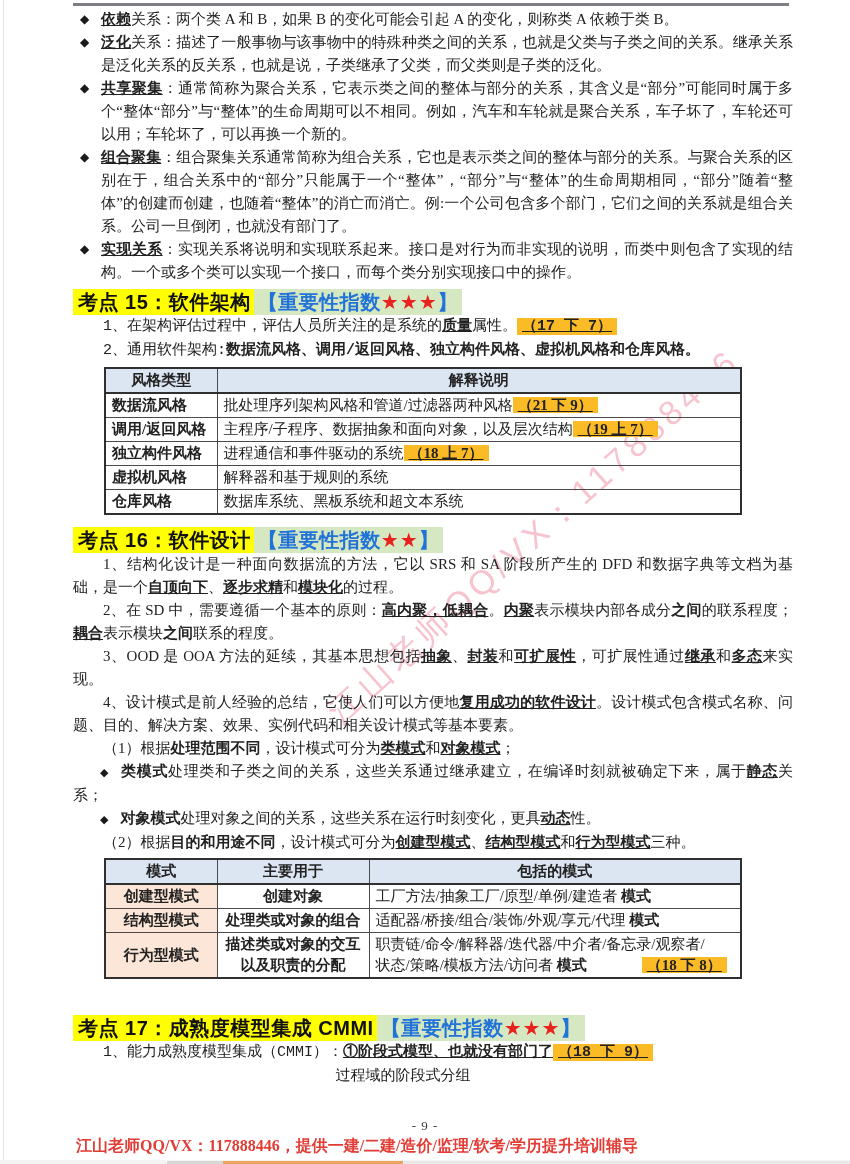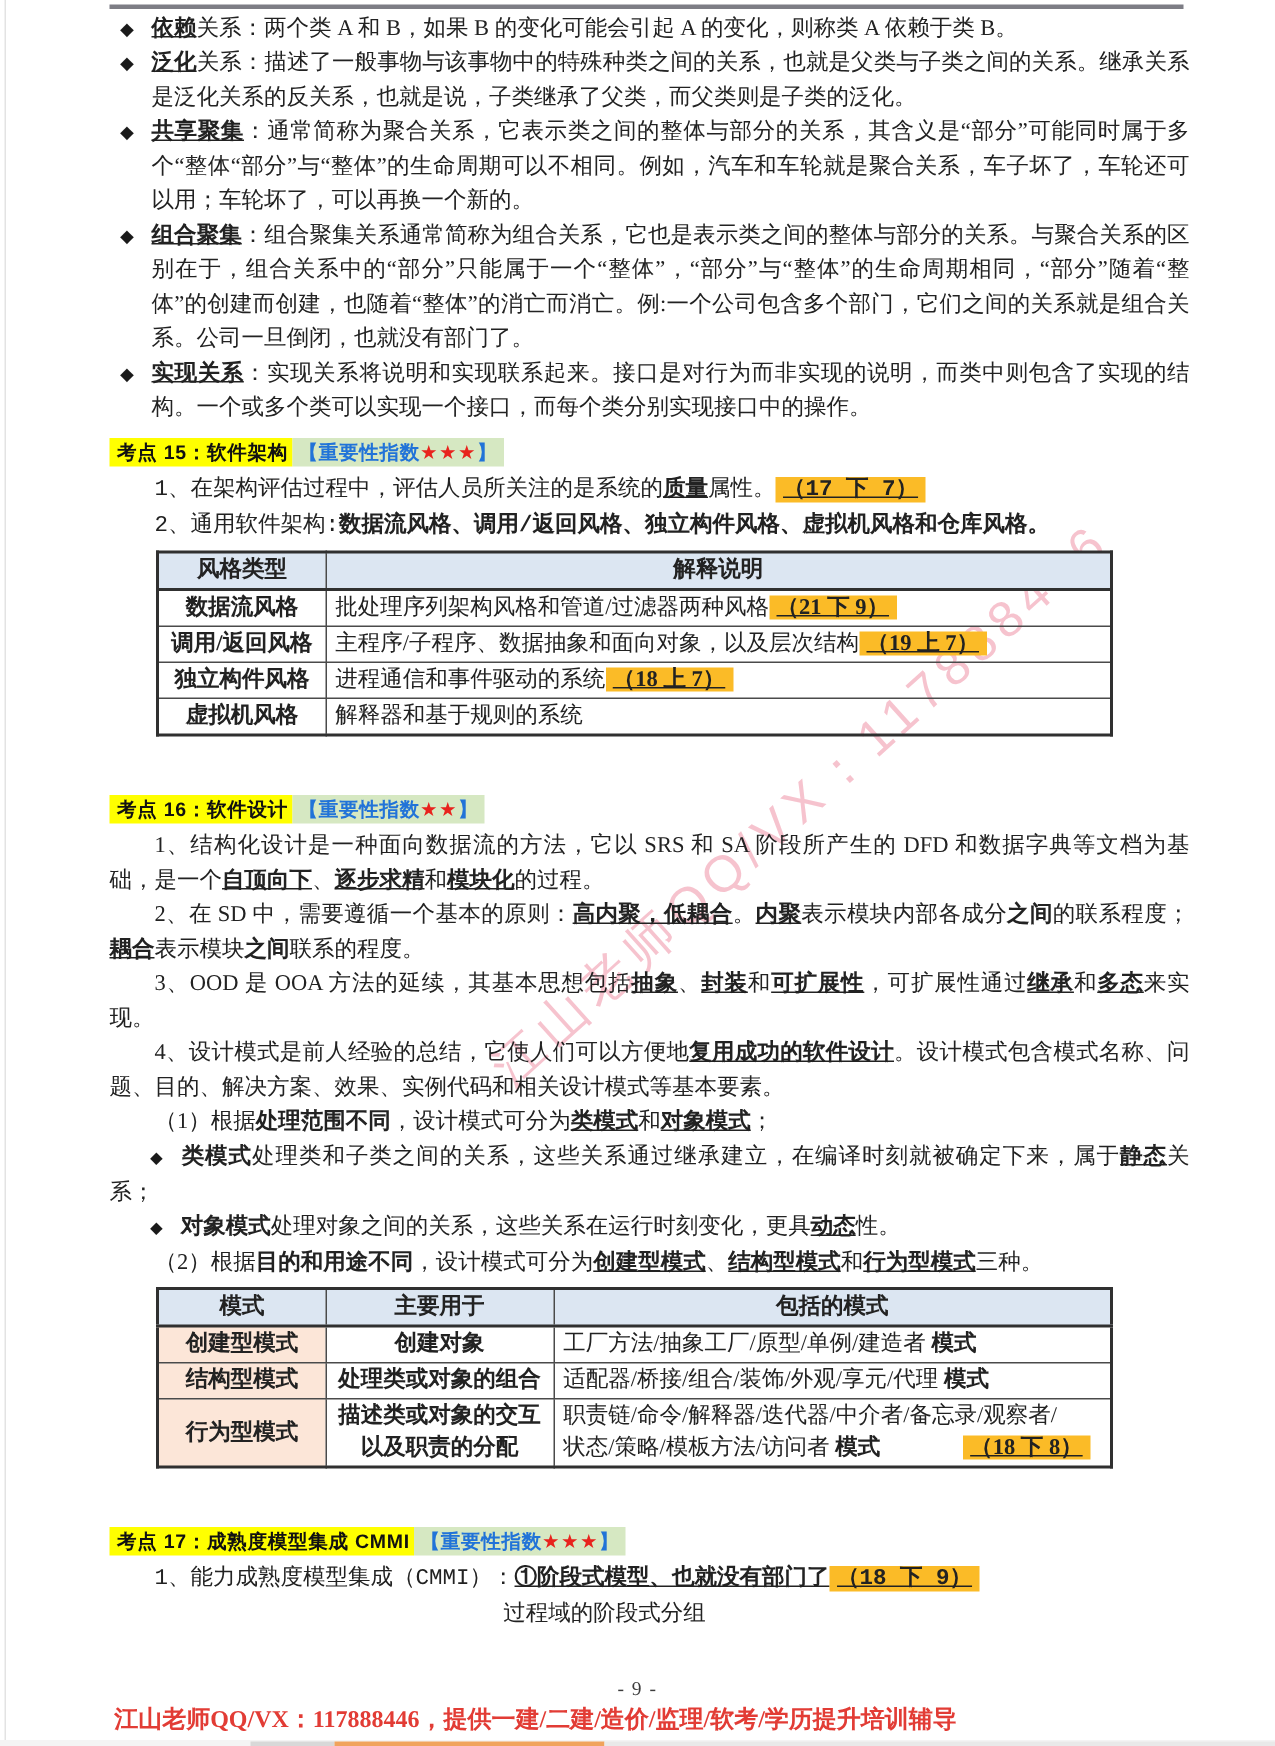--- a/index.html
+++ b/index.html
@@ -21,31 +21,31 @@
   .hang{display:flex;text-align:justify;}
   .dia{width:21px;margin-left:7px;font-size:12px;flex-shrink:0;color:#1a1a1a;}
   .htext{flex:1;}
   .ind{text-indent:2em;}
   .center{text-align:center;width:600px;margin-left:30px;}
   .dia2{font-size:11px;margin:0 12px 0 27px;color:#1a1a1a;}
   .b{font-weight:bold;}
   .bu{font-weight:bold;text-decoration:underline;}
   .hl{background:#fbbb27;font-weight:bold;text-decoration:underline;padding:0 5px;white-space:nowrap;}
   .sp{display:inline-block;width:55px;}
-  .kaodian{font-family:"Liberation Sans","DejaVu Sans",sans-serif;font-weight:bold;font-size:13px;line-height:26px;letter-spacing:.5px;white-space:nowrap;}
+  .kaodian{font-family:"Liberation Sans","DejaVu Sans",sans-serif;font-weight:bold;font-size:20px;line-height:26px;letter-spacing:.5px;white-space:nowrap;}
   .hl-yellow{background:#ffff00;padding:2px 3px 2px 5px;color:#111;}
   .hl-green{background:#d6e8c2;padding:2px 4px;}
   .imp{color:#2173d8;}
   .star{color:#e8231d;letter-spacing:1px;}
   .tbl{border-collapse:collapse;width:638px;margin:4px 0 0 31px;font-size:15px;table-layout:fixed;}
   .tbl th,.tbl td{border:1px solid #4a4a4a;padding:1px 6px;line-height:21px;}
   .tbl{border:2px solid #303030;}
   .tbl thead th{background:#dce6f2;font-weight:bold;text-align:center;border-bottom:2px solid #303030;}
   .t1 col.w1{width:112px;}
-  .t1 td:first-child{text-align:center;font-weight:bold;}
+  .t1 td:first-child{text-align:left;font-weight:bold;}
   .t2 col.w1{width:112px;}
   .t2 col.w2{width:152px;}
   .t2 td:first-child{background:#fce6d8;text-align:center;font-weight:bold;}
   .t2 td:nth-child(2){text-align:center;font-weight:bold;margin-top:11px;}
   .watermark{
     position:absolute;left:318px;top:700px;transform:rotate(-42deg);transform-origin:0 0;
     font-size:34px;letter-spacing:5px;color:rgba(238,146,165,0.55);white-space:nowrap;
     font-family:"Liberation Sans","DejaVu Sans",sans-serif;pointer-events:none;
   }
   .pagenum{position:absolute;top:1118px;left:0;width:850px;text-align:center;font-size:13px;color:#3c3c3c;letter-spacing:1px;}
@@ -116,20 +116,24 @@
             <td><span>主程序/子程序、数据抽象和面向对象，以及层次结构</span><span class="hl">（19 上 7）</span></td>
           </tr>
           <tr>
             <td><span>独立构件风格</span></td>
             <td><span>进程通信和事件驱动的系统</span><span class="hl">（18 上 7）</span></td>
           </tr>
           <tr>
             <td><span>虚拟机风格</span></td>
             <td><span>解释器和基于规则的系统</span></td>
           </tr>
+          <tr>
+            <td><span>仓库风格</span></td>
+            <td><span>数据库系统、黑板系统和超文本系统</span></td>
+          </tr>
         </tbody>
       </table>
   </div>
 
   <div class="content-sec sec-k16">
     <div class="kaodian">
       <span class="hl-yellow">考点 16：软件设计</span><span class="hl-green"><span class="imp">【重要性指数</span><span class="star">★★</span><span class="imp">】</span></span>
     </div>
     <div>
         <div class="para ind"><span>1、结构化设计是一种面向数据流的方法，它以 SRS 和 SA 阶段所产生的 DFD 和数据字典等文档为基础，是一个</span><span class="bu">自顶向下</span><span>、</span><span class="bu">逐步求精</span><span>和</span><span class="bu">模块化</span><span>的过程。</span></div>

